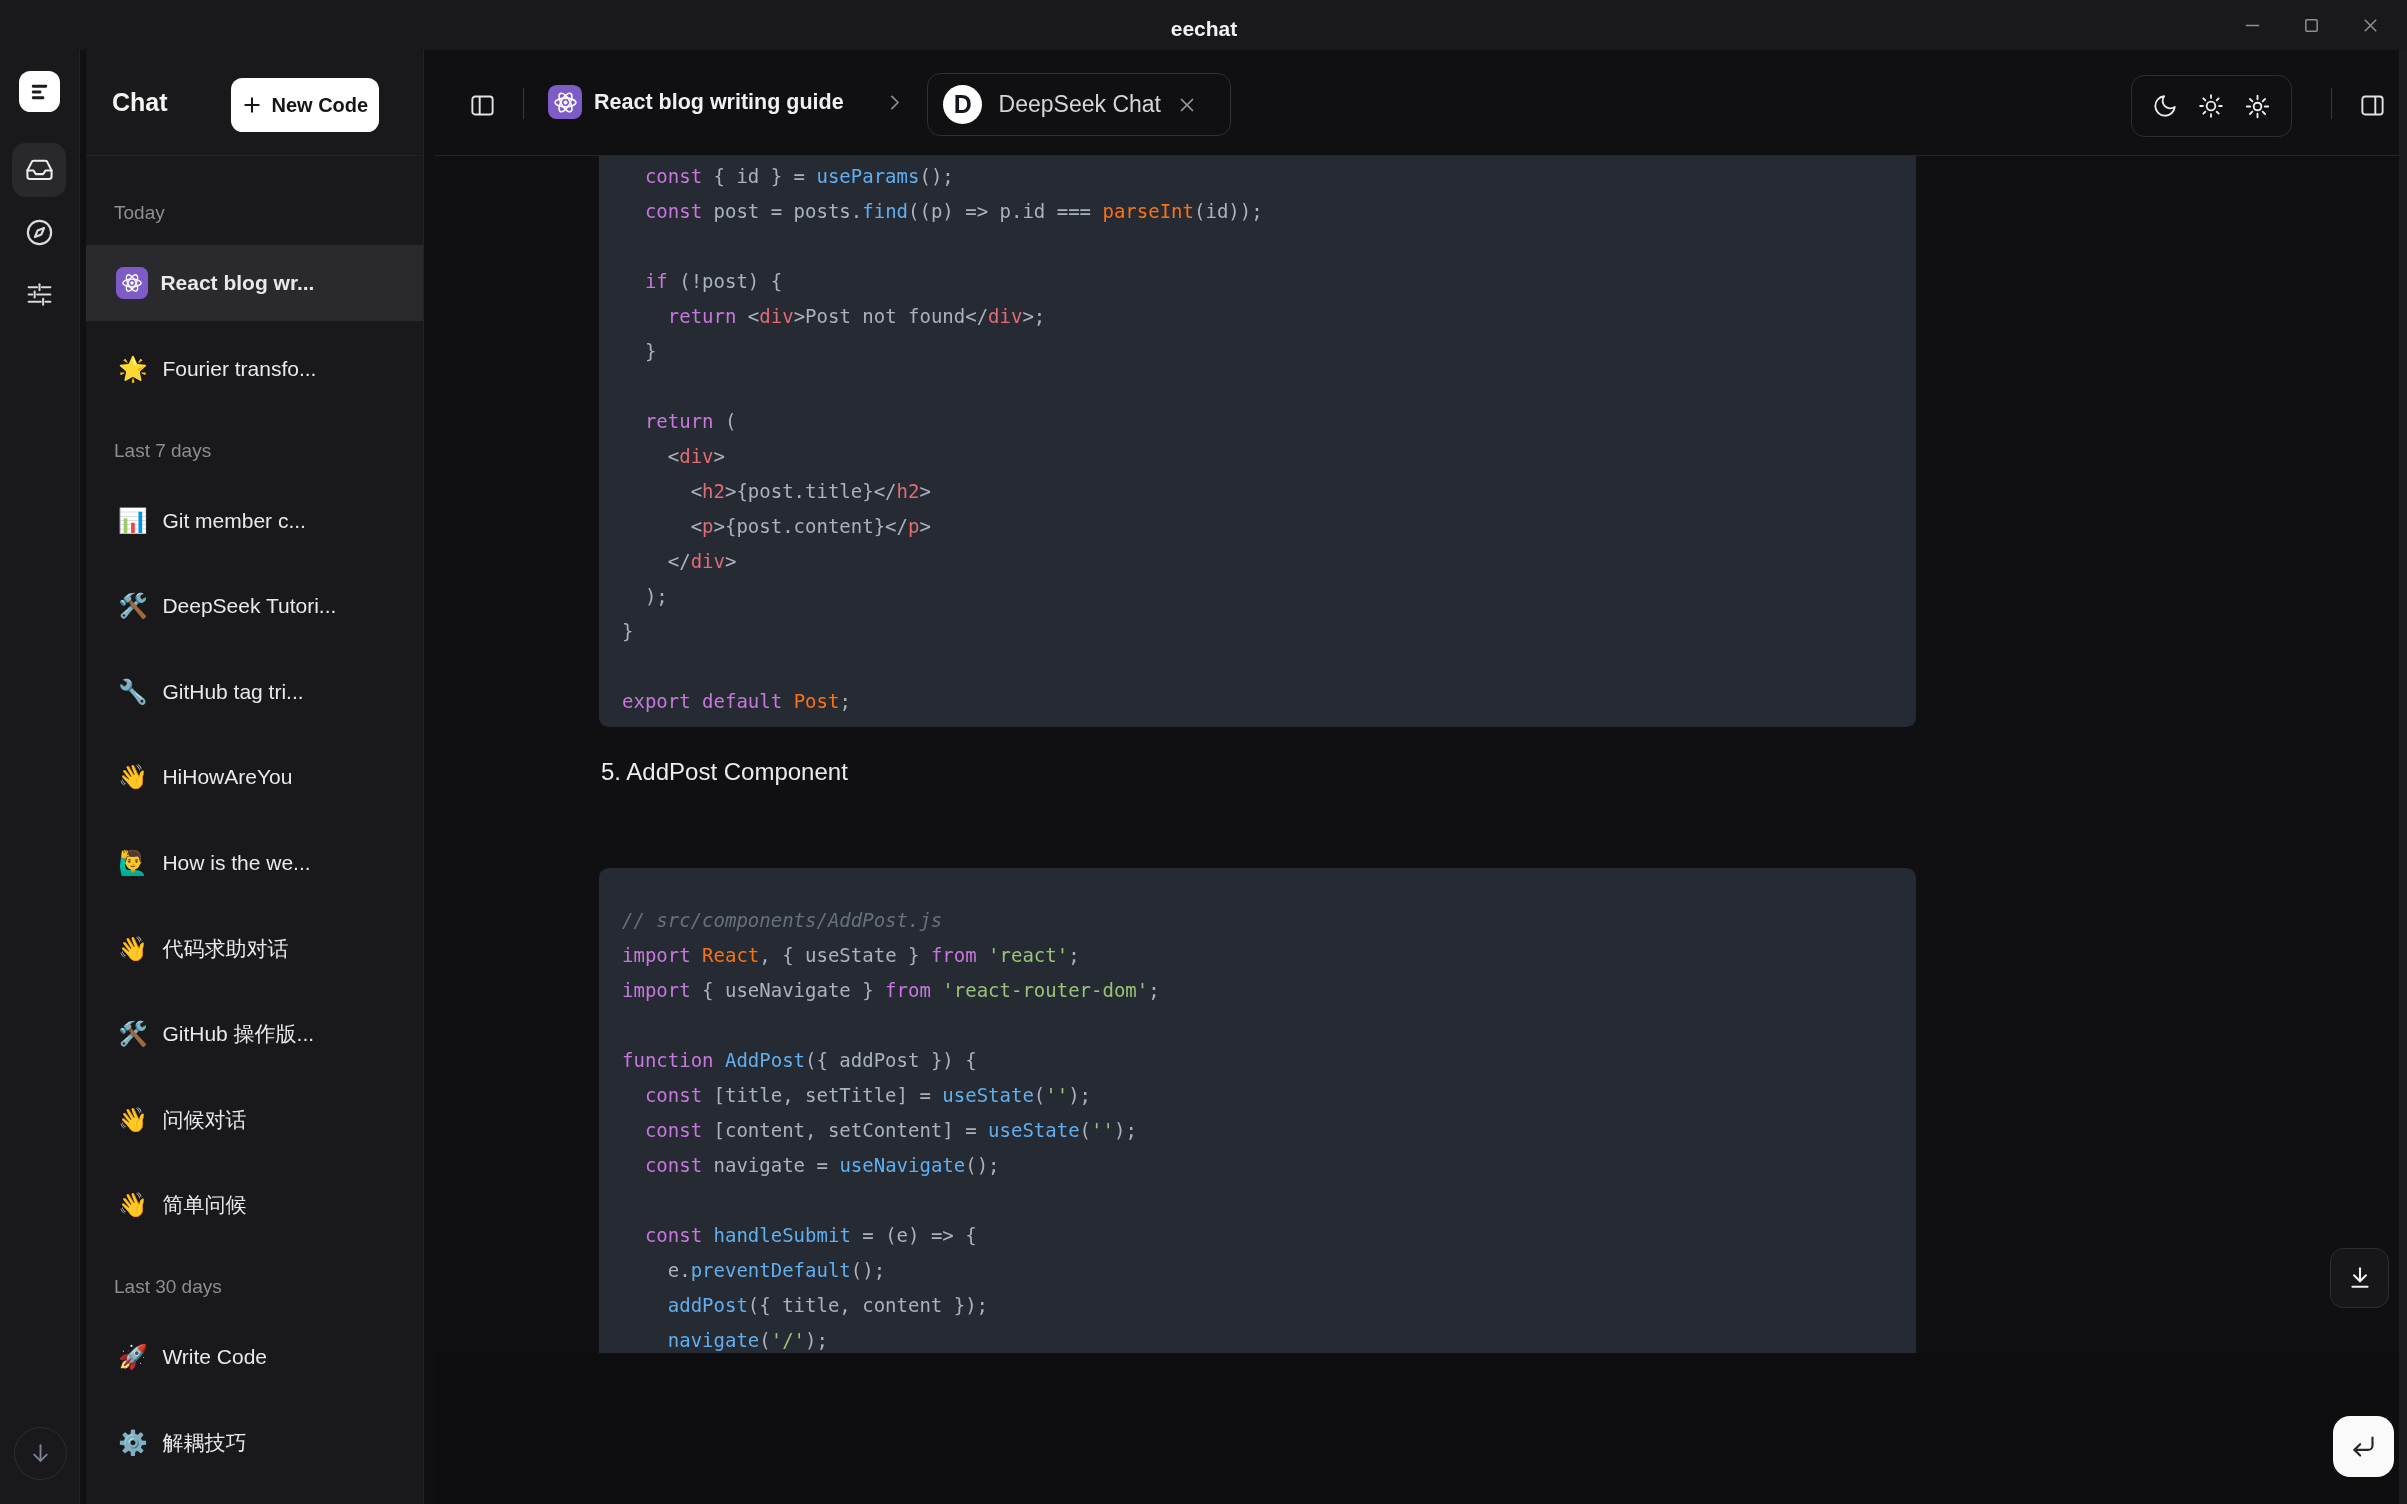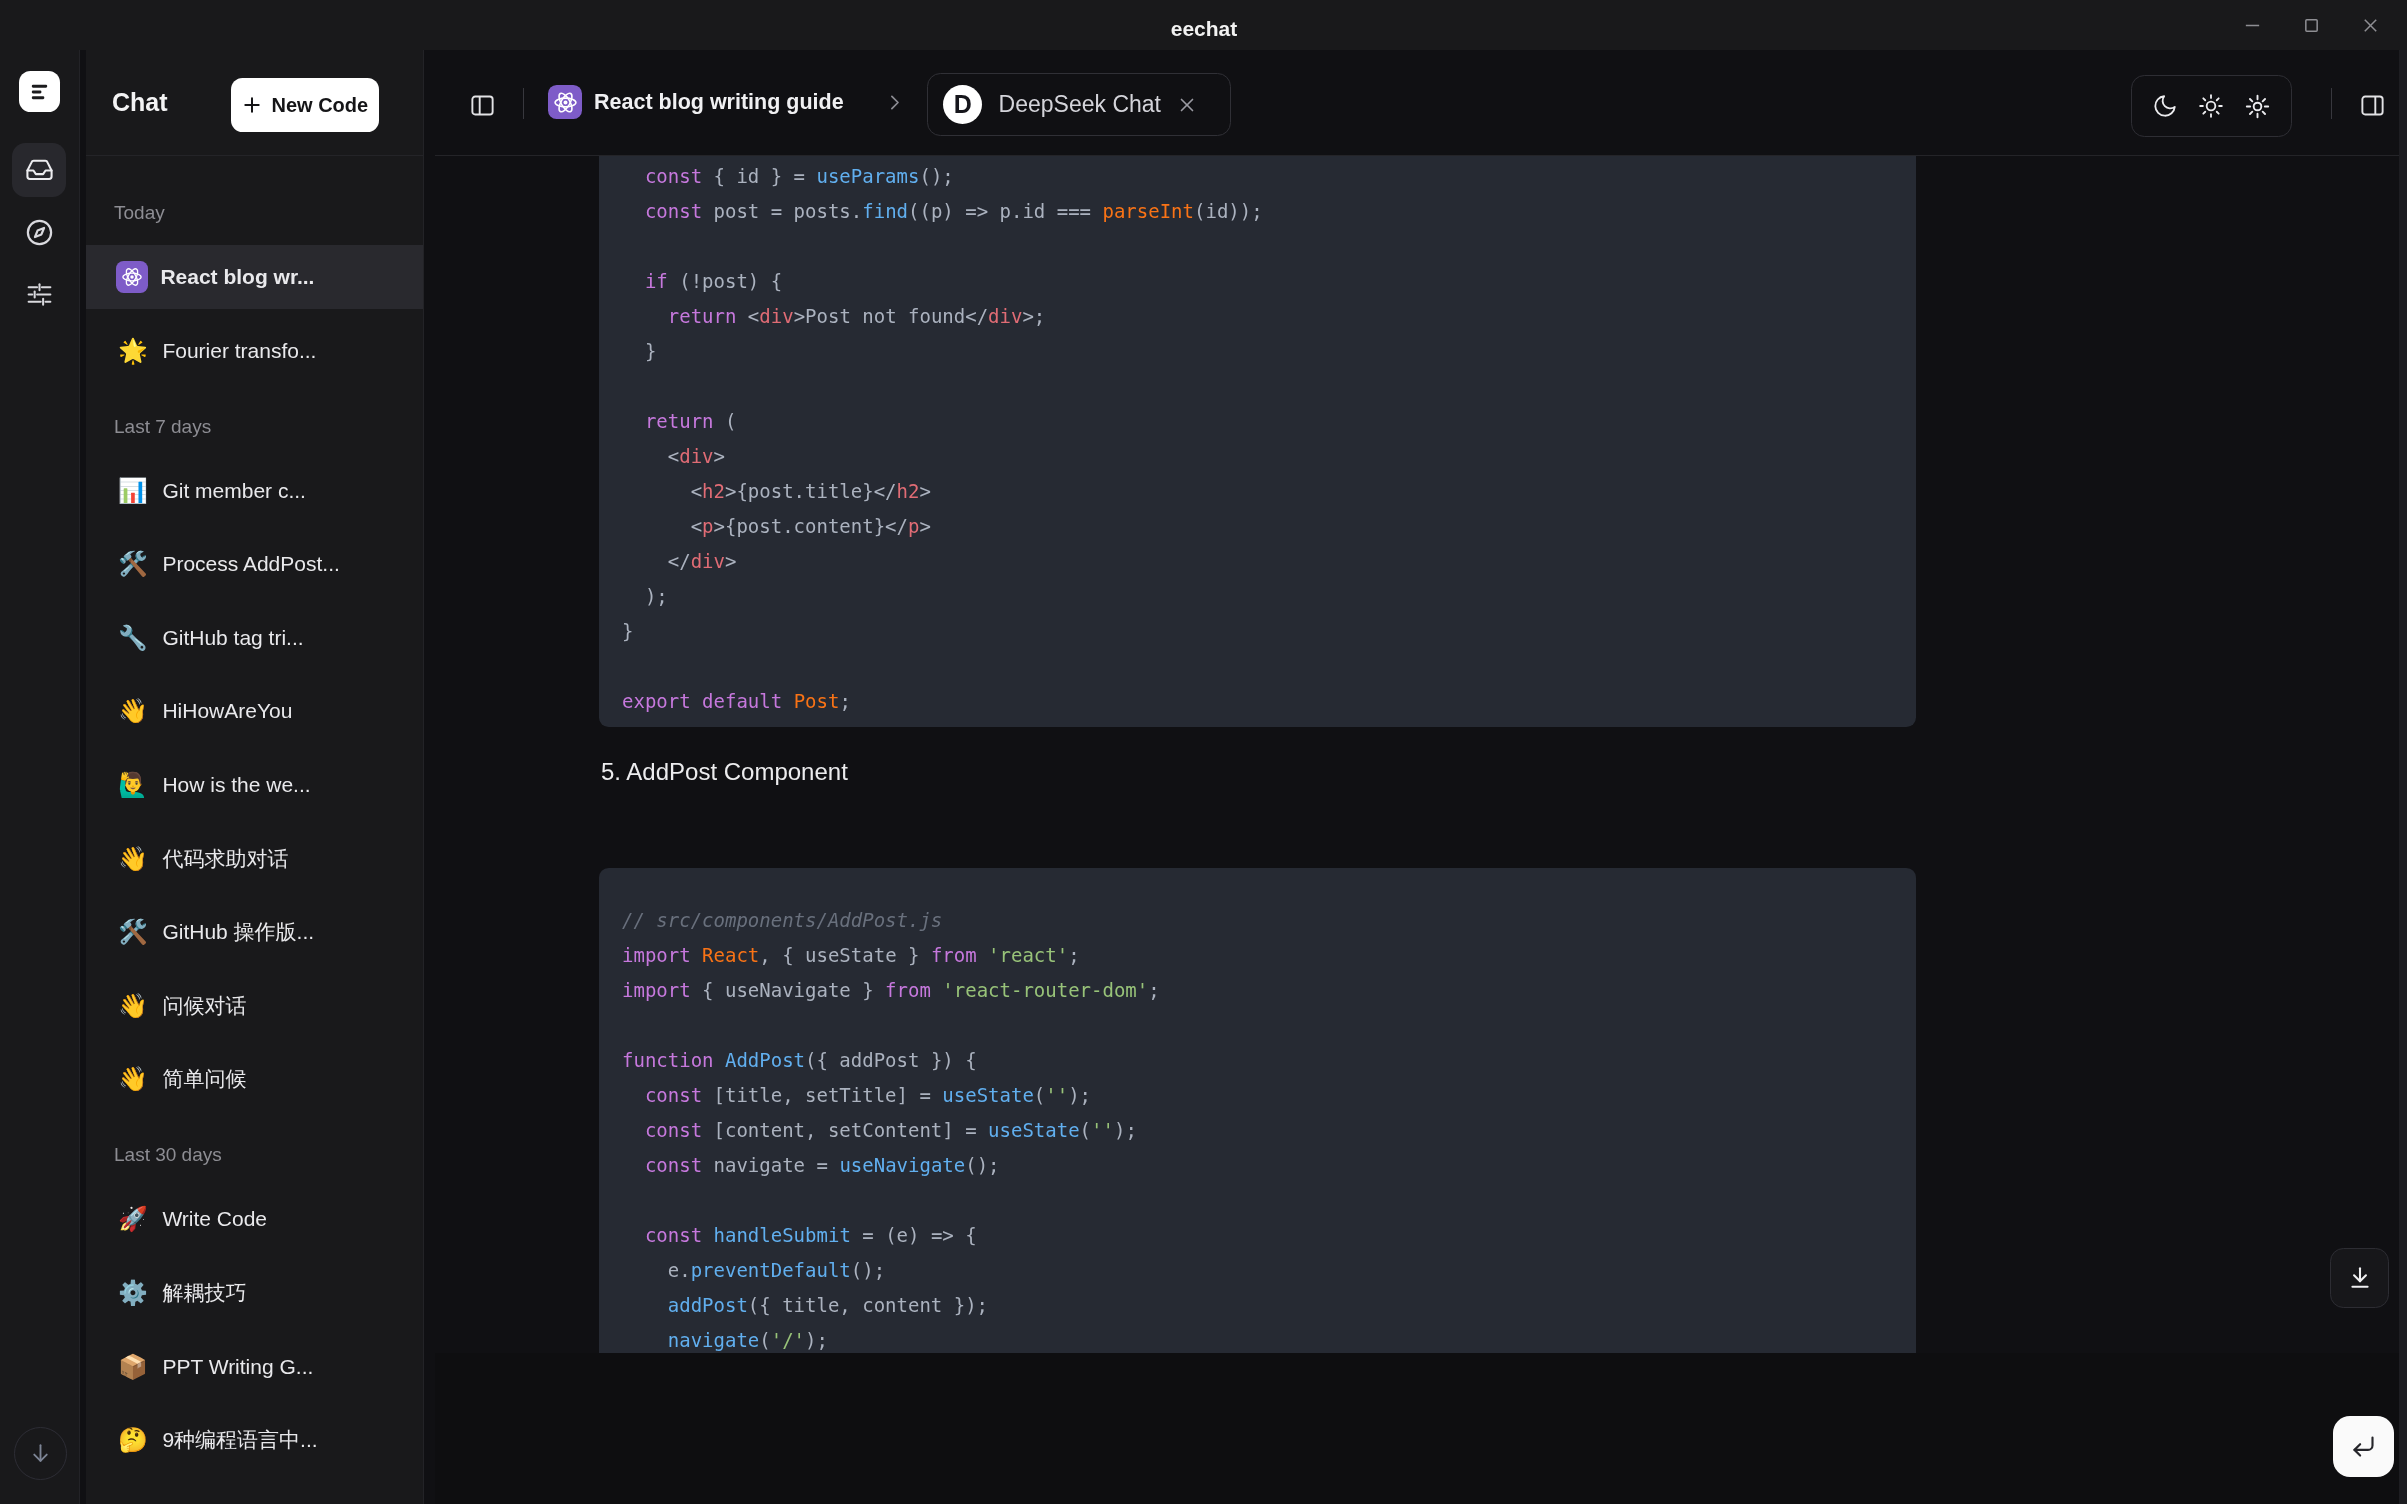--- a/index.html
+++ b/index.html
@@ -28,21 +28,21 @@
   
   .sidepane{position:absolute;left:86px;top:50px;width:337px;bottom:0;background:#19191b;border-right:1px solid #232327;}
   .side-header{position:relative;height:105px;border-bottom:1px solid #242428;}
   .side-title{position:absolute;left:26px;top:38px;font-size:25px;font-weight:700;color:#f4f4f5;}
   .new-chat-btn{position:absolute;left:145px;top:28px;width:148px;height:54px;background:#fff;border-radius:11.5px;
                 display:flex;align-items:center;justify-content:center;gap:9.6px;color:#151517;
                 font-size:20px;font-weight:700;cursor:pointer;}
   .side-list{position:absolute;left:0;right:0;top:106px;bottom:0;overflow:hidden;}
   .side-label{margin:31px 0 20px 28px;height:25px;line-height:25px;font-size:19px;color:#8d8d93;}
   .side-label.first{margin-top:44px;}
-  .side-item{height:64px;margin-bottom:9.6px;display:flex;align-items:center;gap:12.4px;padding-left:30px;
+  .side-item{height:76px;margin-bottom:9.6px;display:flex;align-items:center;gap:12.4px;padding-left:30px;
              font-size:21px;color:#e9e9ec;cursor:pointer;white-space:nowrap;}
   .side-item.selected{background:#29292e;font-weight:700;}
   .item-emoji{width:34px;min-width:34px;font-size:24px;line-height:34px;text-align:center;}
   .react-badge{background:#7e5cc8;border-radius:7.6px;width:32px;height:32px;min-width:32px;
                display:inline-flex;align-items:center;justify-content:center;color:#fff;}
   .react-badge svg{width:22px;height:22px;}
 
   
   .main{position:absolute;left:419px;top:50px;right:0;bottom:0;background:#101013;margin-left:16px;}
   .main-header{position:relative;height:105px;border-bottom:1px solid #242428;}
@@ -183,21 +183,21 @@
           <span class="item-emoji">🌟</span>
           <span>Fourier transfo...</span>
         </div>
         <div class="side-label">Last 7 days</div>
         <div class="side-item">
           <span class="item-emoji">📊</span>
           <span>Git member c...</span>
         </div>
         <div class="side-item">
           <span class="item-emoji">🛠️</span>
-          <span>Process AddPost...</span>
+          <span>DeepSeek Tutori...</span>
         </div>
         <div class="side-item">
           <span class="item-emoji">🔧</span>
           <span>GitHub tag tri...</span>
         </div>
         <div class="side-item">
           <span class="item-emoji">👋</span>
           <span>HiHowAreYou</span>
         </div>
         <div class="side-item">

